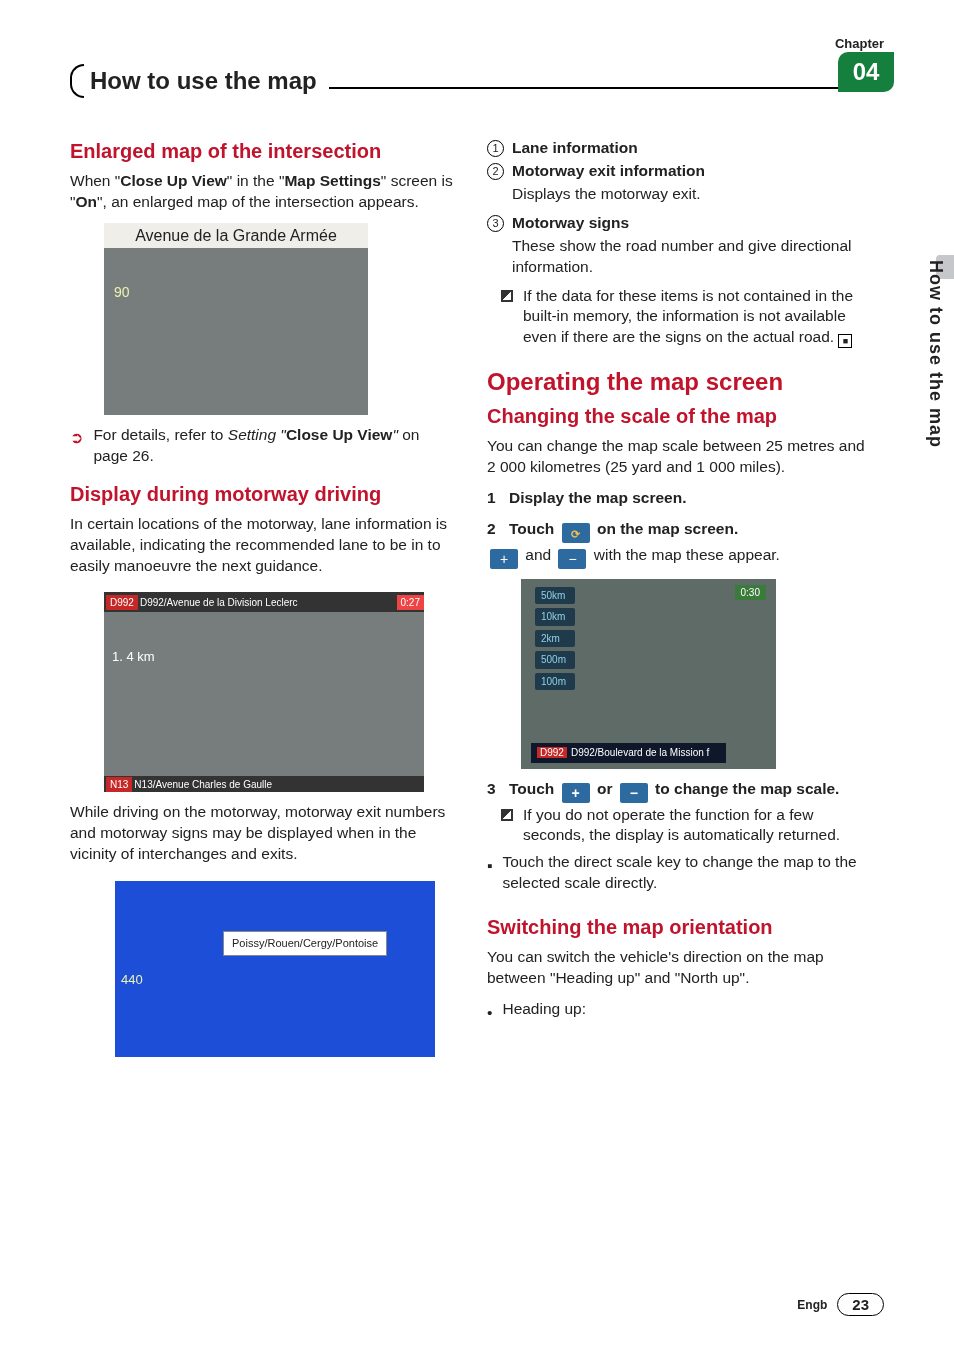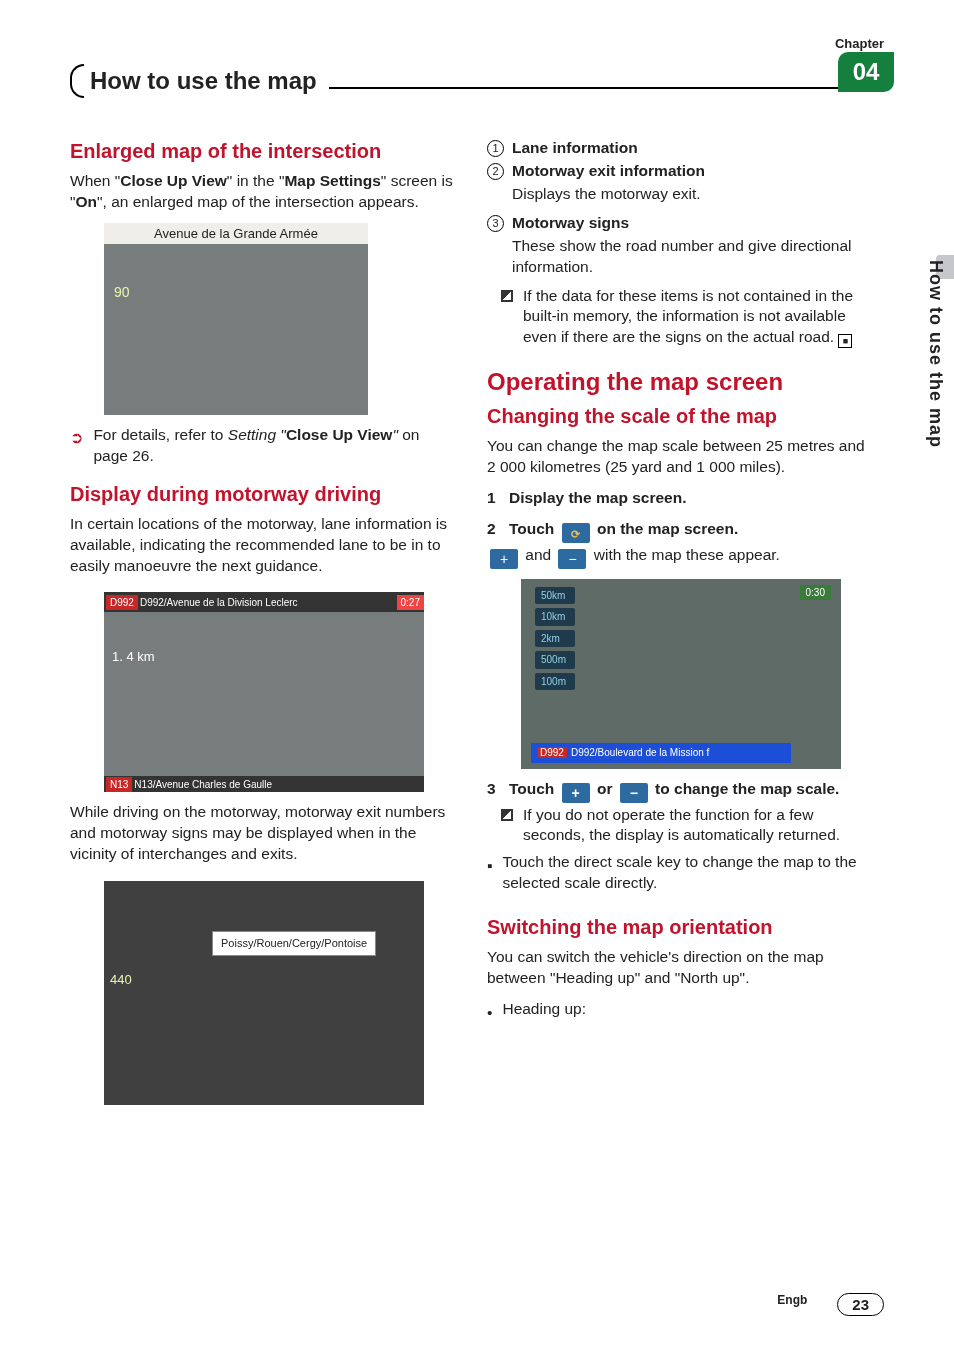--- a/index.html
+++ b/index.html
@@ -19,58 +19,58 @@
               font-weight: bold; font-size: 18px; letter-spacing: 1px; }
   .side-tab-mark { position: absolute; right: 0px; top: 255px; width: 18px; height: 24px;
                    background: #c5c7ca; border-radius: 4px 0 0 4px; }
   .columns { display: flex; gap: 31px; margin-top: 40px; }
   .col { width: 386px; font-size: 15.5px; line-height: 1.35; }
   h2.sub { color: #c1132b; font-size: 20px; font-weight: 800; margin-bottom: 6px; }
   h1.sec { color: #c1132b; font-size: 24px; font-weight: 800; margin-bottom: 4px; margin-top: 18px; }
   .body-text { margin-bottom: 10px; }
   .img-placeholder { background: #777d7c; display: block; }
   .img1 { width: 264px; height: 192px; margin: 8px 0 10px 34px; position: relative; }
-  .img1-top { background:#efeee9; font-size:13px; text-align:center; padding:2px; }
+  .img1-top { background:#efeee9; font-size:16px; text-align:center; padding:2px; }
   .pointer-line { display: flex; align-items: flex-start; margin: 4px 0 14px 0; }
   .pointer-icon { color: #c1132b; font-size: 16px; margin-right: 10px; margin-top: 2px; flex-shrink:0; }
   .img2 { width: 320px; height: 200px; margin: 16px 0 10px 34px; position: relative; }
   .img2-topbar { position:absolute; top:0; left:0; right:0; height:20px; background:#333; display:flex; align-items:center; }
   .img2-red { background:#c62828; color:#fff; font-size:10px; padding:1px 4px; margin:0 2px; }
   .img2-road { color:#fff; font-size:10px; }
   .img2-botbar { position:absolute; bottom:0; left:0; right:0; height:16px; background:#333; display:flex; align-items:center; }
   .callout-num { position:absolute; font-size:13px; }
-  .img3 { width: 320px; height: 224px; margin: 16px 0 10px 34px; position: relative; background:#404040; }
+  .img3 { width: 320px; height: 176px; margin: 16px 0 10px 45px; position: relative; background:#1d4ed8; }
   .img3-sign { position:absolute; top:50px; left:108px; background:#fff; border:1px solid #888;
                font-size:11px; padding:4px 8px; }
   .num-item { display: flex; margin-bottom: 2px; }
   .num-circle { width:17px; height:17px; border:1px solid #000; border-radius:50%;
                 font-size:11px; display:flex; align-items:center; justify-content:center;
                 margin-right:8px; flex-shrink:0; margin-top:2px; }
   .indent-block { margin-left: 25px; margin-bottom: 8px; }
   .note-item { display:flex; margin: 2px 0 6px 14px; }
   .note-box { width:12px; height:12px; border:2px solid #333; margin-right:10px; margin-top:4px; flex-shrink:0;
               background: linear-gradient(135deg, #333 50%, #fff 50%); }
   .end-mark { display:inline-block; width:14px; height:14px; border:1.5px solid #000;
               vertical-align:-2px; text-align:center; font-size:9px; line-height:12px; }
   .step { display:flex; margin: 10px 0 2px 0; font-weight:bold; }
   .step-num { width: 22px; flex-shrink:0; }
   .icon-box { display:inline-block; background:#2d6aa0; color:#fff; width:28px; height:20px;
               text-align:center; line-height:20px; border-radius:2px; font-size:14px; vertical-align:-4px;
               margin: 0 3px; }
   .icon-box.plus::before { content:"+"; }
   .icon-box.minus::before { content:"−"; }
   .icon-box.compass::before { content:"⟳"; color:#f5c04a; font-size:11px; }
-  .img4 { width: 320px; height: 190px; margin: 10px 0 10px 34px; position: relative; background:#5f6b66; }
+  .img4 { width: 255px; height: 190px; margin: 10px 0 10px 34px; position: relative; background:#5f6b66; }
   .img4-scale { position:absolute; left:14px; top:8px; display:flex; flex-direction:column; gap:4px; }
   .img4-scale span { background:#1f3a4a; color:#8fd0e8; font-size:10px; padding:2px 6px; border-radius:2px; width:40px; }
-  .img4-bot { position:absolute; bottom:6px; left:10px; right:50px; background:#1d4ed8; color:#fff;
+  .img4-bot { position:absolute; bottom:6px; left:10px; right:50px; background:#0f172a; color:#fff;
               font-size:10px; padding:3px 6px; }
   .bullet-item { display:flex; margin: 2px 0 2px 0; }
   .bullet-dot { margin-right:10px; margin-top:4px; flex-shrink:0; }
-  .footer { position:absolute; bottom:36px; right:70px; display:flex; gap:30px; }
+  .footer { position:absolute; bottom:36px; right:70px; display:flex; align-items:center; gap:10px; }
   .footer-lang { font-size:12px; font-weight:bold; }
   .page-num-oval { border:1.5px solid #000; border-radius:14px; padding:2px 14px; font-weight:bold; font-size:15px; }
   b { font-weight: 700; }
   em { font-style: italic; }
 </style>
 </head>
 <body>
 
 <div class="page">
 

